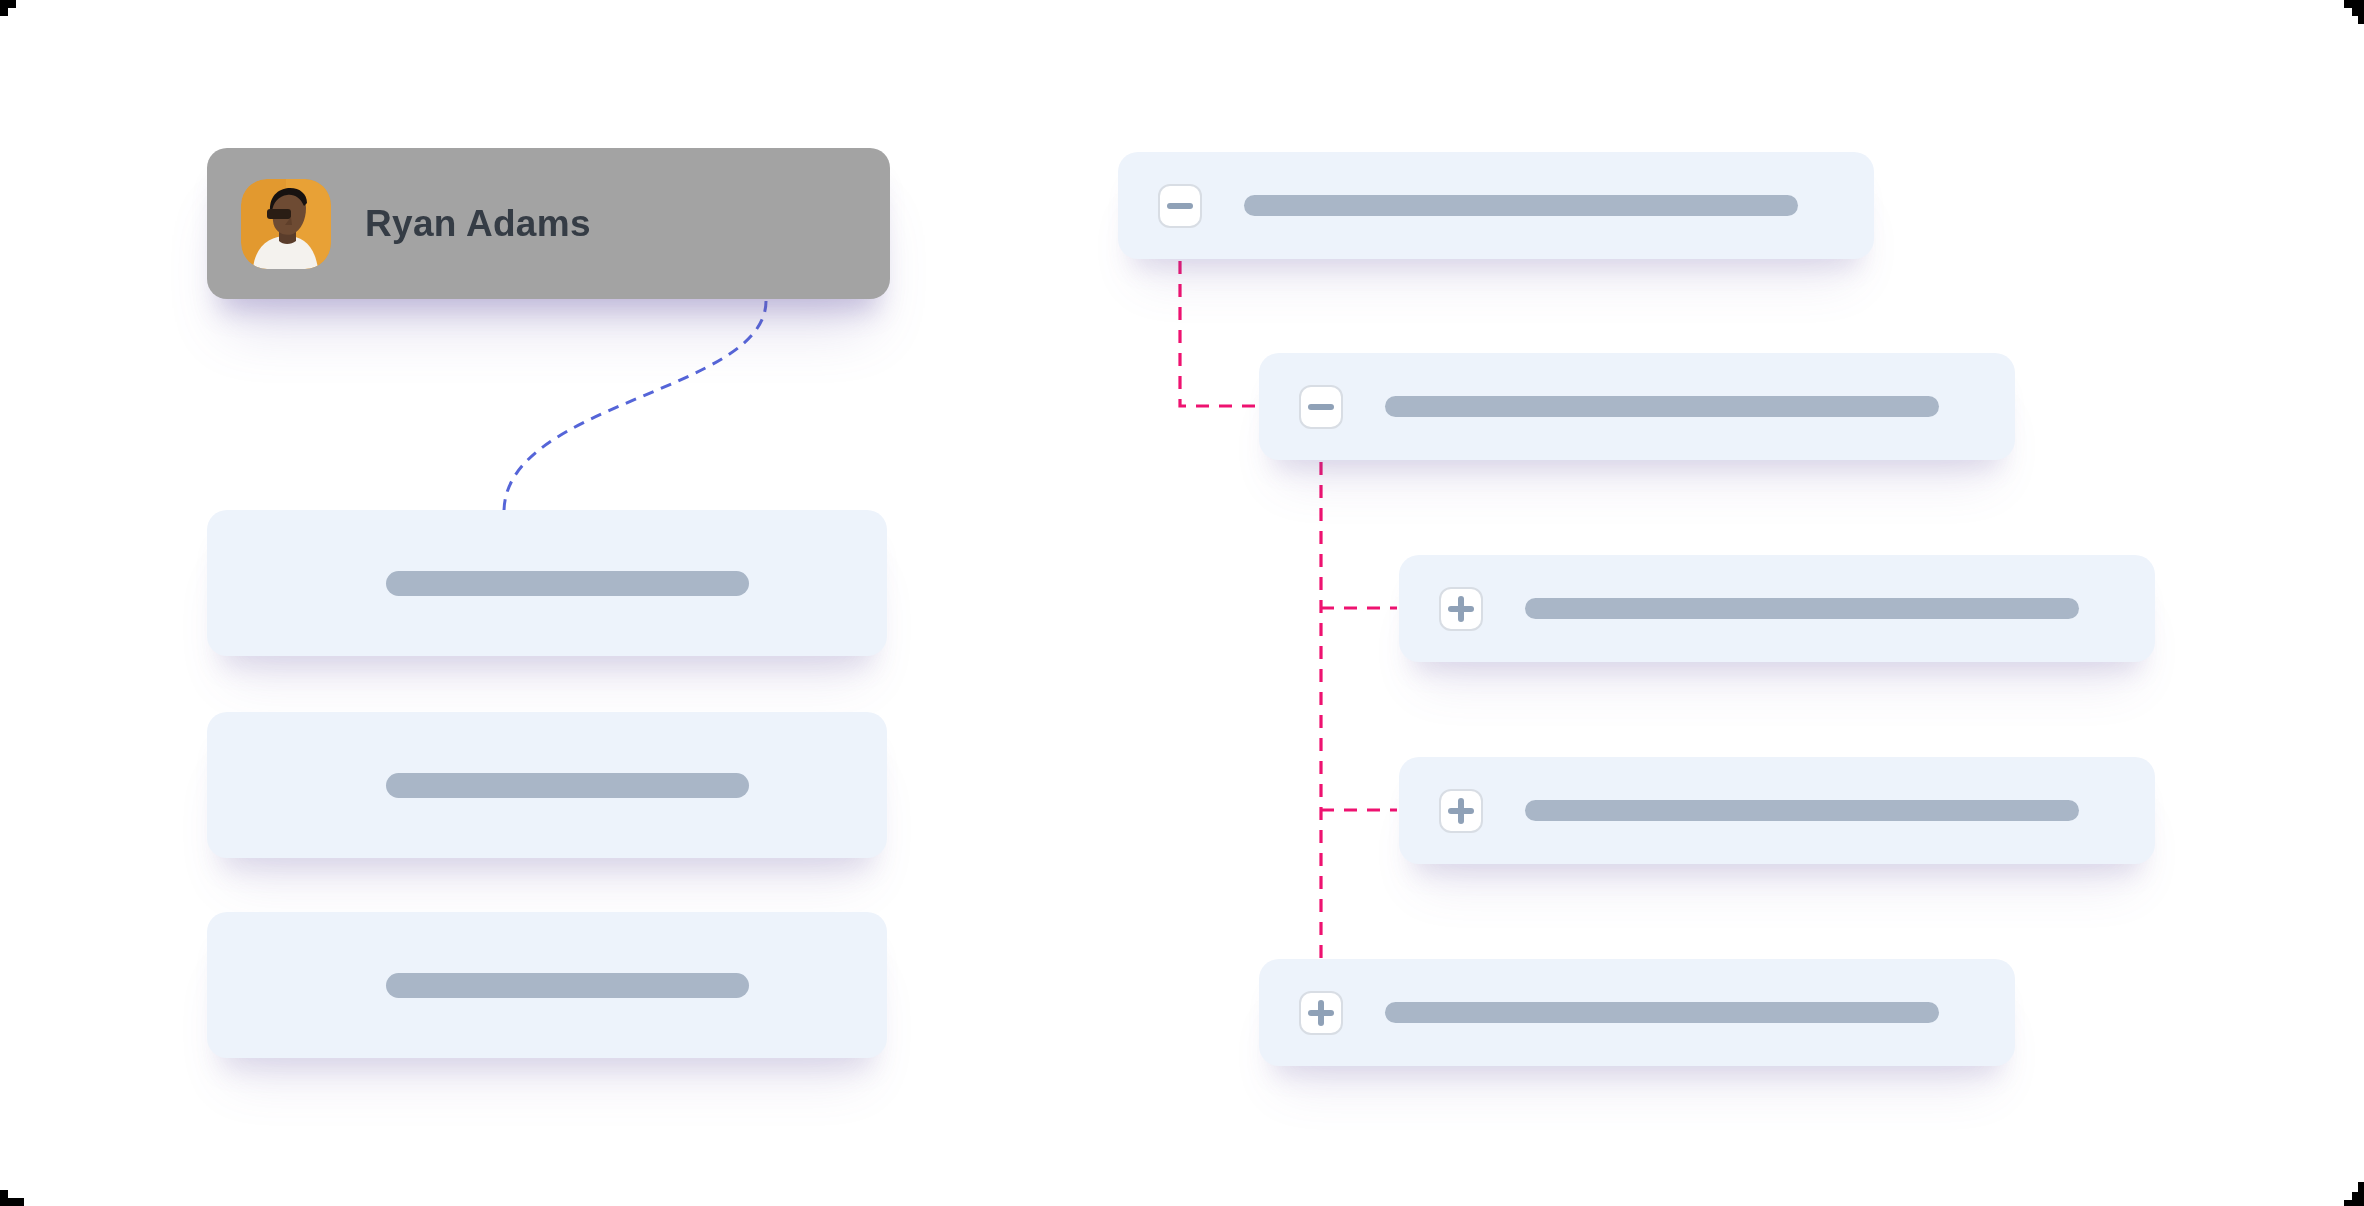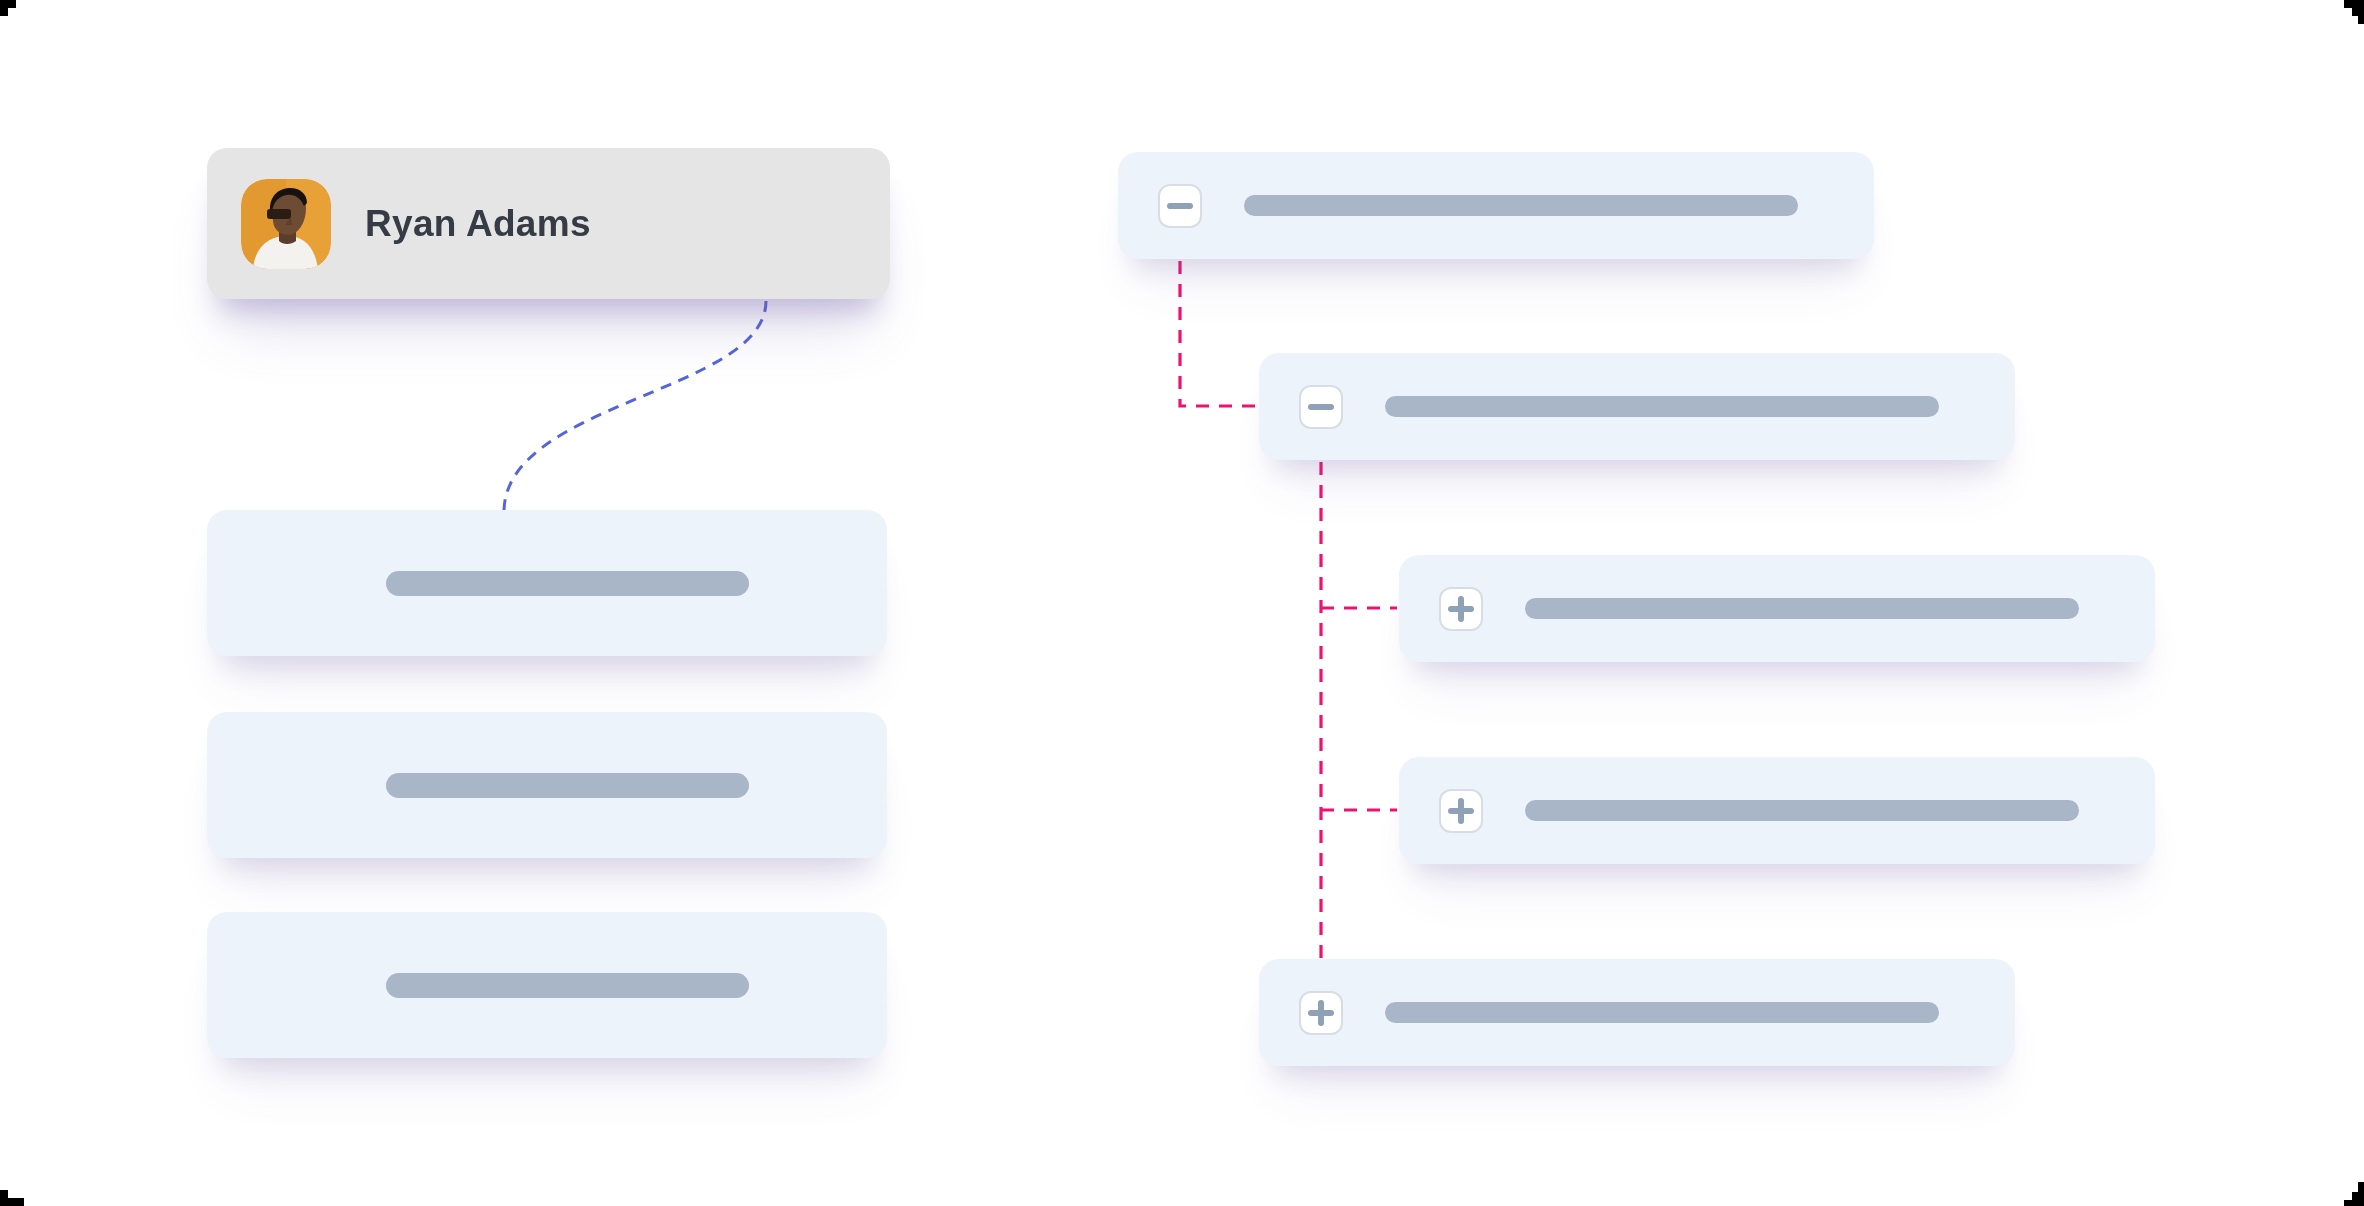--- a/index.html
+++ b/index.html
@@ -8,21 +8,21 @@
 
   
   .corners { position: absolute; inset: 0; width: 2364px; height: 1206px; pointer-events: none; }
 
   
   .connectors { position: absolute; inset: 0; width: 2364px; height: 1206px; pointer-events: none; }
 
   
   .profile-card {
     position: absolute; left: 207px; top: 148px; width: 683px; height: 151px;
-    background: #e5e5e5; border-radius: 20px;
+    background: #a3a3a3; border-radius: 20px;
     box-shadow: 0 24px 26px -12px rgba(109,93,168,0.30), 0 48px 58px -20px rgba(109,93,168,0.20);
     display: flex; align-items: center; padding-left: 34px;
   }
   .avatar { width: 90px; height: 90px; border-radius: 26px; overflow: hidden; flex: 0 0 auto; }
   .profile-name {
     margin-left: 34px; font-size: 37px; font-weight: 700; letter-spacing: 0.3px;
     color: var(--name-text, #353c45);
   }
 
   

